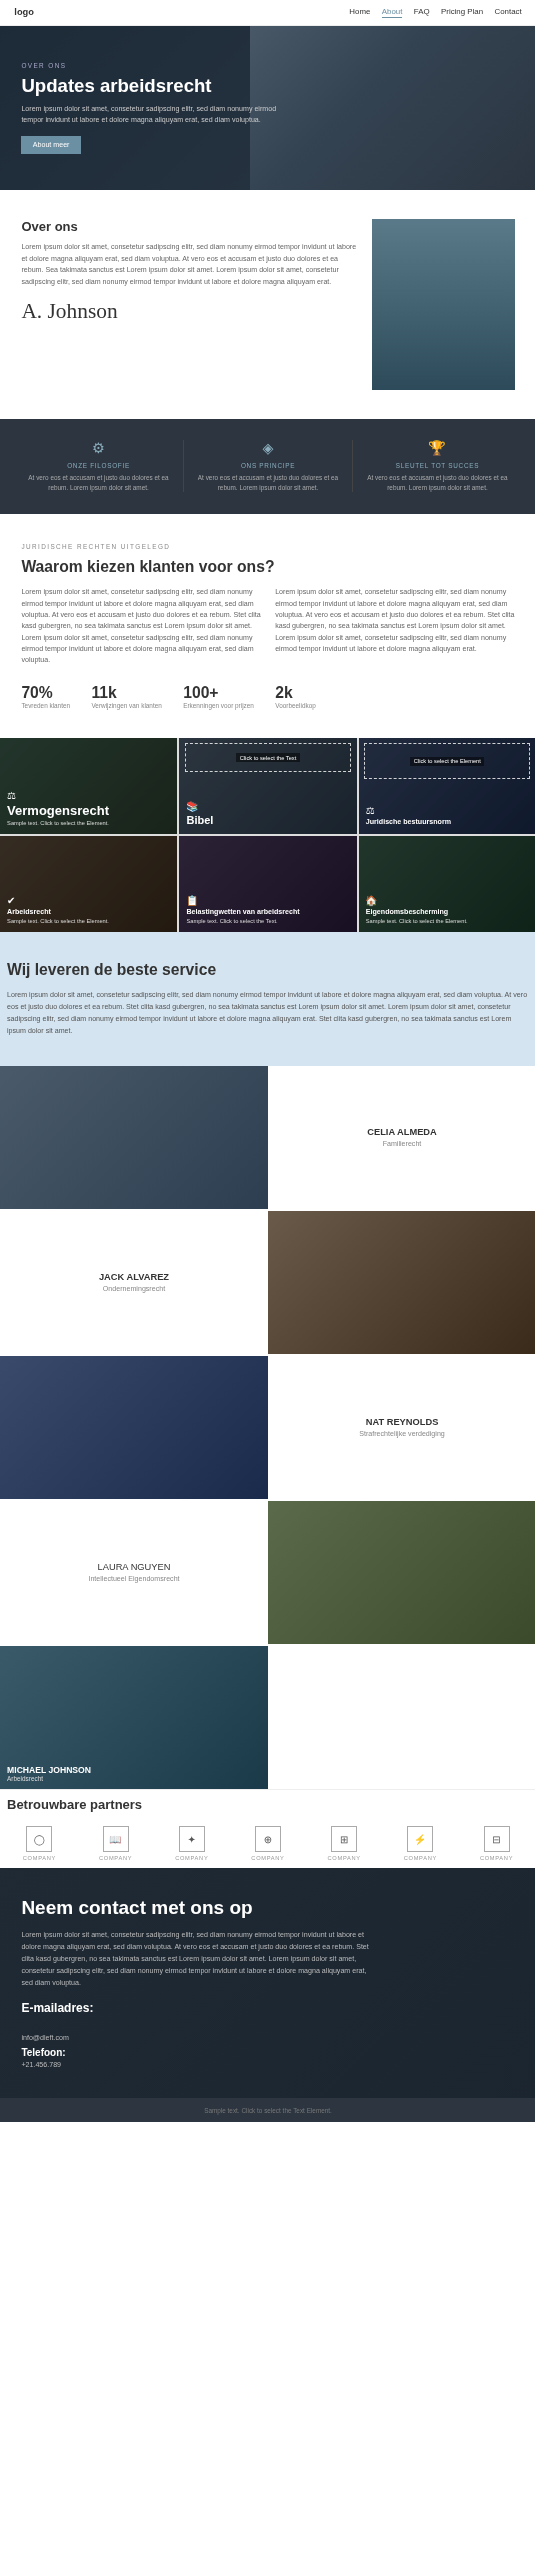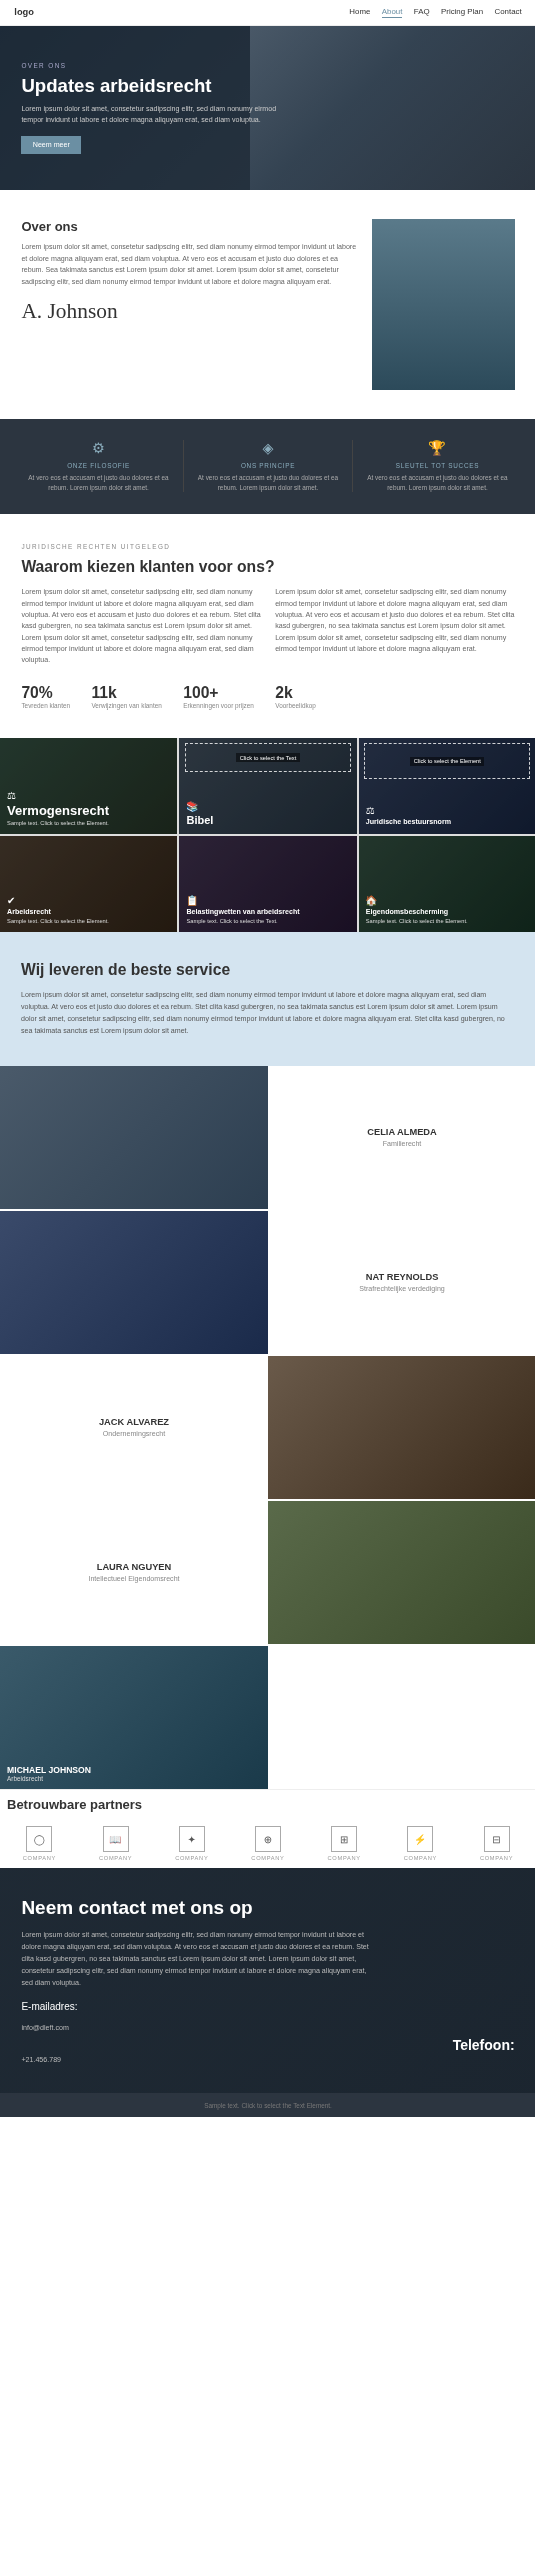--- a/index.html
+++ b/index.html
@@ -20,21 +20,21 @@
 </nav>
 
 <section style="position:relative; height:164px; background:linear-gradient(135deg,#2c3e50,#4a5a6a); overflow:hidden; display:flex; align-items:center;">
   <div style="position:absolute; inset:0; background:rgba(20,30,40,0.6);"></div>
 
   <div style="position:absolute; right:0; top:0; width:286px; height:100%; background:linear-gradient(135deg, #5a6a7a 0%, #3a4a5a 40%, #2c3540 100%); opacity:0.7;"></div>
   <div style="position:relative; z-index:2; padding:21.4px 21.4px; color:#fff; max-width:300px;">
     <div style="font-size:6.4px; letter-spacing:1.4px; text-transform:uppercase; color:#aac; margin-bottom:5.7px;">OVER ONS</div>
     <h1 style="font-size:18.6px; font-weight:bold; line-height:1.2; margin-bottom:7.1px;">Updates arbeidsrecht</h1>
     <p style="font-size:7.1px; color:#ccc; line-height:1.5; margin-bottom:10px;">Lorem ipsum dolor sit amet, consetetur sadipscing elitr, sed diam nonumy eirmod tempor invidunt ut labore et dolore magna aliquyam erat, sed diam voluptua.</p>
-    <button style="background:#6b8fa3; color:#fff; border:none; padding:5px 11.4px; font-size:7.1px; cursor:pointer;">Neem meer</button>
+    <button style="background:#6b8fa3; color:#fff; border:none; padding:5px 11.4px; font-size:7.1px; cursor:pointer;">About meer</button>
   </div>
 </section>
 
 <section style="display:flex; gap:14.3px; padding:29px 21.4px; align-items:flex-start; background:#fff;">
   <div style="flex:1;">
     <h2 style="font-size:13px; font-weight:bold; margin-bottom:8.6px;">Over ons</h2>
     <p style="font-size:7.1px; color:#666; line-height:1.6; margin-bottom:11.4px;">Lorem ipsum dolor sit amet, consetetur sadipscing elitr, sed diam nonumy eirmod tempor invidunt ut labore et dolore magna aliquyam erat, sed diam voluptua. At vero eos et accusam et justo duo dolores et ea rebum. Sea takimata sanctus est Lorem ipsum dolor sit amet. Lorem ipsum dolor sit amet, consetetur sadipscing elitr, sed diam nonumy eirmod tempor invidunt ut labore et dolore magna aliquyam erat.</p>
     <div style="font-family:'Brush Script MT',cursive; font-size:21.4px; color:#333; margin-top:7.1px;">A. Johnson</div>
   </div>
   <div style="width:143px; flex-shrink:0;">
@@ -145,58 +145,58 @@
   <div style="position:relative; height:96px; background:linear-gradient(135deg,#3a5a4a,#1a3a2a); overflow:hidden; cursor:pointer;">
     <div style="position:absolute; inset:0; background:rgba(0,0,0,0.4);"></div>
     <div style="position:absolute; bottom:0; left:0; right:0; padding:5.7px 7.1px; color:#fff;">
       <div style="font-size:10px; margin-bottom:2.1px;">🏠</div>
       <div style="font-size:7.1px; font-weight:bold; margin-bottom:2.1px;">Eigendomsbescherming</div>
       <div style="font-size:5.7px; color:#ddd; line-height:1.4;">Sample text. Click to select the Element.</div>
     </div>
   </div>
 </section>
 
-<section style="background:#d4e4f0; padding:29px 21px;">
+<section style="background:#d4e4f0; padding:29px 7px;">
   <h2 style="font-size:15.7px; font-weight:bold; margin-bottom:10px;">Wij leveren de beste service</h2>
   <p style="font-size:7.1px; color:#555; line-height:1.7;">Lorem ipsum dolor sit amet, consetetur sadipscing elitr, sed diam nonumy eirmod tempor invidunt ut labore et dolore magna aliquyam erat, sed diam voluptua. At vero eos et justo duo dolores et ea rebum. Stet clita kasd gubergren, no sea takimata sanctus est Lorem ipsum dolor sit amet. Lorem ipsum dolor sit amet, consetetur sadipscing elitr, sed diam nonumy eirmod tempor invidunt ut labore et dolore magna aliquyam erat. Stet clita kasd gubergren, no sea takimata sanctus est Lorem ipsum dolor sit amet.</p>
 </section>
 
 <section style="background:#fff;">
 
   <div style="display:grid; grid-template-columns:1fr 1fr; gap:0;">
 
     <div style="height:143px; background:linear-gradient(135deg,#4a5a6a,#2c3e50);"></div>
 
     <div style="display:flex; flex-direction:column; align-items:center; justify-content:center; background:#fff; padding:14.3px; text-align:center; height:143px;">
       <div style="font-size:9.3px; font-weight:bold; color:#333; margin-bottom:3.6px;">CELIA ALMEDA</div>
       <div style="font-size:7.1px; color:#888;">Familierecht</div>
     </div>
   </div>
 
   <div style="display:grid; grid-template-columns:1fr 1fr; gap:0; border-top:2.1px solid #fff;">
+    <div style="display:flex; flex-direction:column; align-items:center; justify-content:center; background:#fff; padding:14.3px; text-align:center; height:143px;">
+      <div style="font-size:9.3px; font-weight:bold; color:#333; margin-bottom:3.6px;">JACK ALVAREZ</div>
+      <div style="font-size:7.1px; color:#888;">Ondernemingsrecht</div>
+    </div>
+    <div style="height:143px; background:linear-gradient(135deg,#6a5a4a,#3a2a1a);"></div>
+  </div>
+
+  <div style="display:grid; grid-template-columns:1fr 1fr; gap:0; border-top:2.1px solid #fff;">
 
     <div style="position:relative; height:143px; background:linear-gradient(135deg,#3a4a6a,#1a2a4a);">
     </div>
     <div style="display:flex; flex-direction:column; align-items:center; justify-content:center; background:#fff; padding:14.3px; text-align:center; height:143px;">
       <div style="font-size:9.3px; font-weight:bold; color:#333; margin-bottom:3.6px;">NAT REYNOLDS</div>
       <div style="font-size:7.1px; color:#888;">Strafrechtelijke verdediging</div>
     </div>
   </div>
 
   <div style="display:grid; grid-template-columns:1fr 1fr; gap:0; border-top:2.1px solid #fff;">
     <div style="display:flex; flex-direction:column; align-items:center; justify-content:center; background:#fff; padding:14.3px; text-align:center; height:143px;">
-      <div style="font-size:9.3px; font-weight:bold; color:#333; margin-bottom:3.6px;">JACK ALVAREZ</div>
-      <div style="font-size:7.1px; color:#888;">Ondernemingsrecht</div>
-    </div>
-    <div style="height:143px; background:linear-gradient(135deg,#6a5a4a,#3a2a1a);"></div>
-  </div>
-
-  <div style="display:grid; grid-template-columns:1fr 1fr; gap:0; border-top:2.1px solid #fff;">
-    <div style="display:flex; flex-direction:column; align-items:center; justify-content:center; background:#fff; padding:14.3px; text-align:center; height:143px;">
-      <div style="font-size:9.3px; font-weight:bold; color:#333; margin-bottom:3.6px;">LAURA NGUYEN</div>
+      <div style="font-size:9.3px; font-weight:normal; color:#333; margin-bottom:3.6px;">LAURA NGUYEN</div>
       <div style="font-size:7.1px; color:#888;">Intellectueel Eigendomsrecht</div>
     </div>
     <div style="height:143px; background:linear-gradient(135deg,#5a6a4a,#3a4a2a);"></div>
   </div>
 
   <div style="display:grid; grid-template-columns:1fr 1fr; gap:0; border-top:2.1px solid #fff;">
     <div style="position:relative; height:143px; background:linear-gradient(135deg,#3a5a6a,#1a3a4a);">
       <div style="position:absolute; bottom:7.1px; left:7.1px; color:#fff;">
         <div style="font-size:8.6px; font-weight:bold;">MICHAEL JOHNSON</div>
         <div style="font-size:6.4px; color:#ddd;">Arbeidsrecht</div>
@@ -236,23 +236,23 @@
       <div style="width:26px; height:26px; border:1.4px solid #aaa; display:flex; align-items:center; justify-content:center; font-size:10px; color:#555;">⊟</div>
       <span style="font-size:5.7px; color:#999; letter-spacing:0.7px;">COMPANY</span>
     </div>
   </div>
 </section>
 
 <section style="background:linear-gradient(rgba(25,35,45,0.88),rgba(25,35,45,0.88)), linear-gradient(135deg,#4a5a6a,#2c3540); padding:29px 21.4px; color:#fff;">
   <h2 style="font-size:19px; font-weight:bold; margin-bottom:10px;">Neem contact met ons op</h2>
   <p style="font-size:7.1px; color:#bbb; line-height:1.7; margin-bottom:11.4px; max-width:357px;">Lorem ipsum dolor sit amet, consetetur sadipscing elitr, sed diam nonumy eirmod tempor invidunt ut labore et dolore magna aliquyam erat, sed diam voluptua. At vero eos et accusam et justo duo dolores et ea rebum. Stet clita kasd gubergren, no sea takimata sanctus est Lorem ipsum dolor sit amet. Lorem ipsum dolor sit amet, consetetur sadipscing elitr, sed diam nonumy eirmod tempor invidunt ut labore et dolore magna aliquyam erat, sed diam voluptua.</p>
   <div>
-    <div style="font-size:10px; font-weight:normal; color:#fff; margin-bottom:12px;"><span>E-mailadres:</span></div>
+    <div style="font-size:12px; font-weight:bold; color:#fff; margin-bottom:19px;"><span>E-mailadres:</span></div>
     <div style="font-size:7.1px; color:#bbb; margin-bottom:5.7px;">info@dleft.com</div>
-    <div style="font-size:14px; font-weight:bold; color:#fff; margin-bottom:2.1px;text-align:right;"><span>Telefoon:</span></div>
+    <div style="font-size:10px; font-weight:bold; color:#fff; margin-bottom:2.1px;"><span>Telefoon:</span></div>
     <div style="font-size:7.1px; color:#bbb;">+21.456.789</div>
   </div>
 </section>
 
 <footer style="background:#2c3540; padding:7.1px 14.3px; text-align:center;">
   <span style="font-size:6.4px; color:#777;">Sample text. Click to select the Text Element.</span>
 </footer>
 
 
 </body></html>

